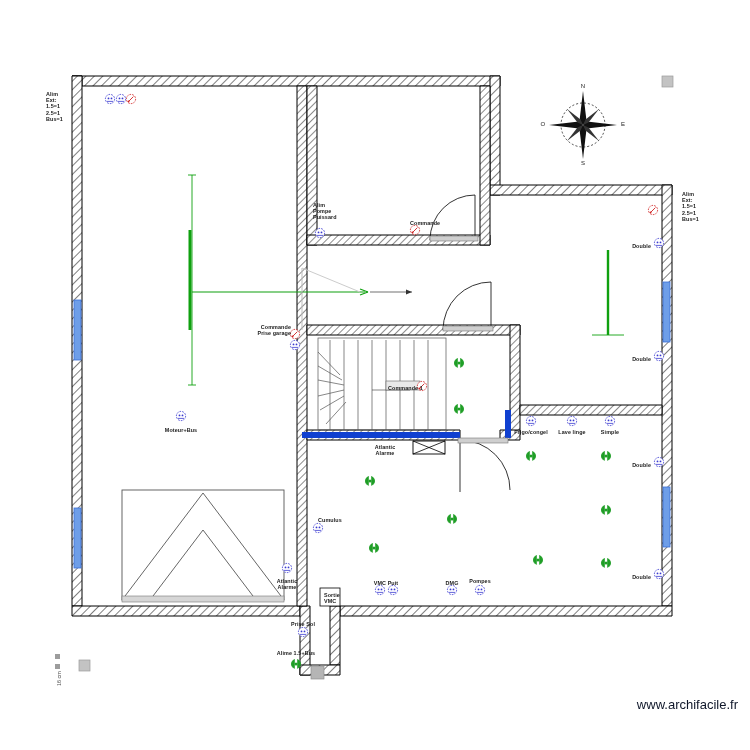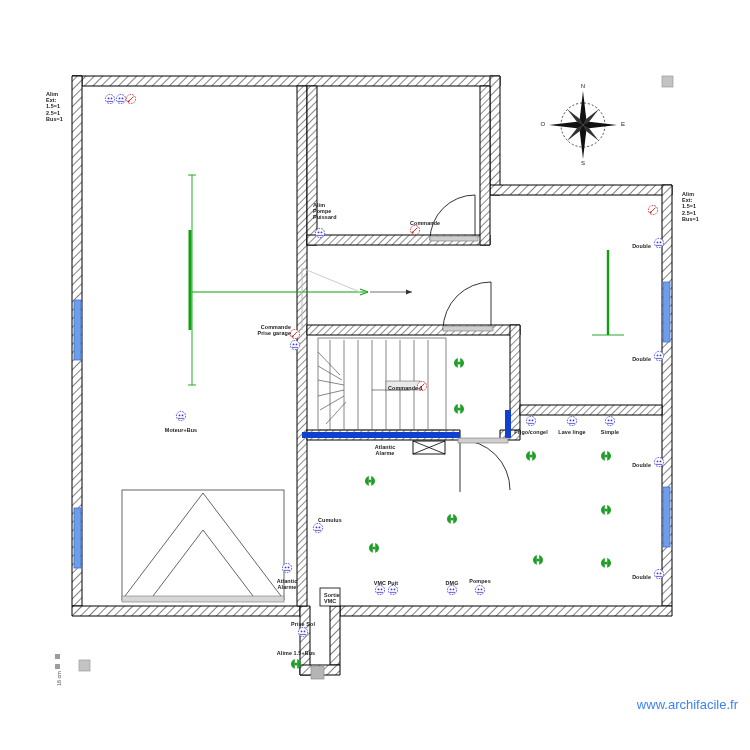--- a/index.html
+++ b/index.html
@@ -38,21 +38,21 @@
     letter-spacing: 0.1px;
   }
   .lbl.ctr { text-align: center; transform: translateX(-50%); }
   .lbl.rgt { text-align: right; transform: translateX(-100%); }
   .footer {
     position: absolute;
     right: 12px;
     bottom: 38px;
     font-family: "Liberation Sans", sans-serif;
     font-size: 13px;
-    color: #3b82f6;
+    color: #0f172a;
   }
   .vlabel {
     position: absolute;
     font-size: 5.4px;
     color: #555;
     transform: rotate(-90deg);
     transform-origin: left bottom;
     white-space: nowrap;
     font-family: "Liberation Sans", sans-serif;
   }

